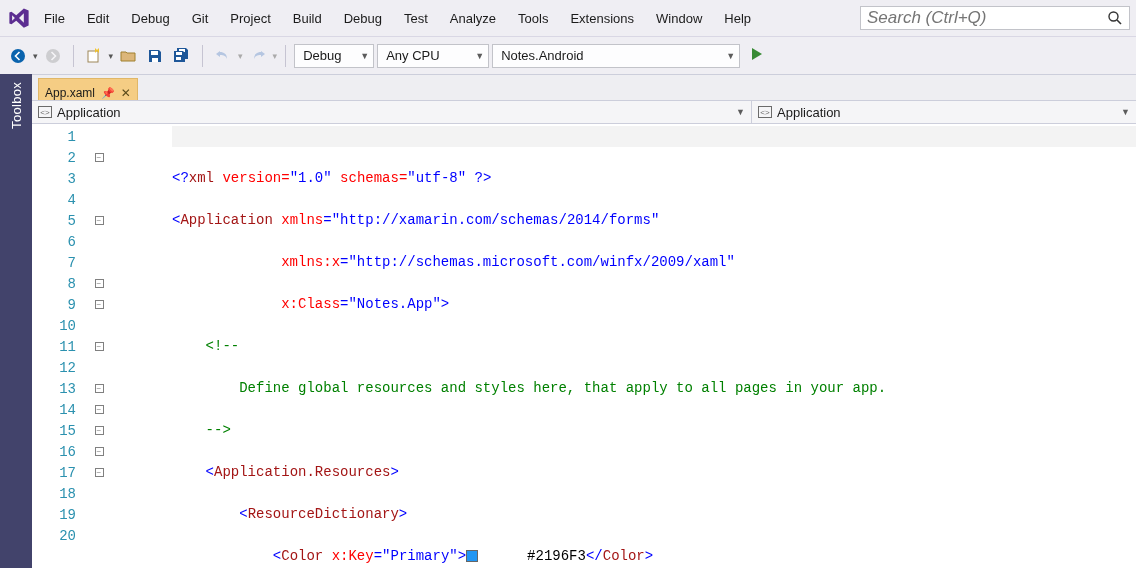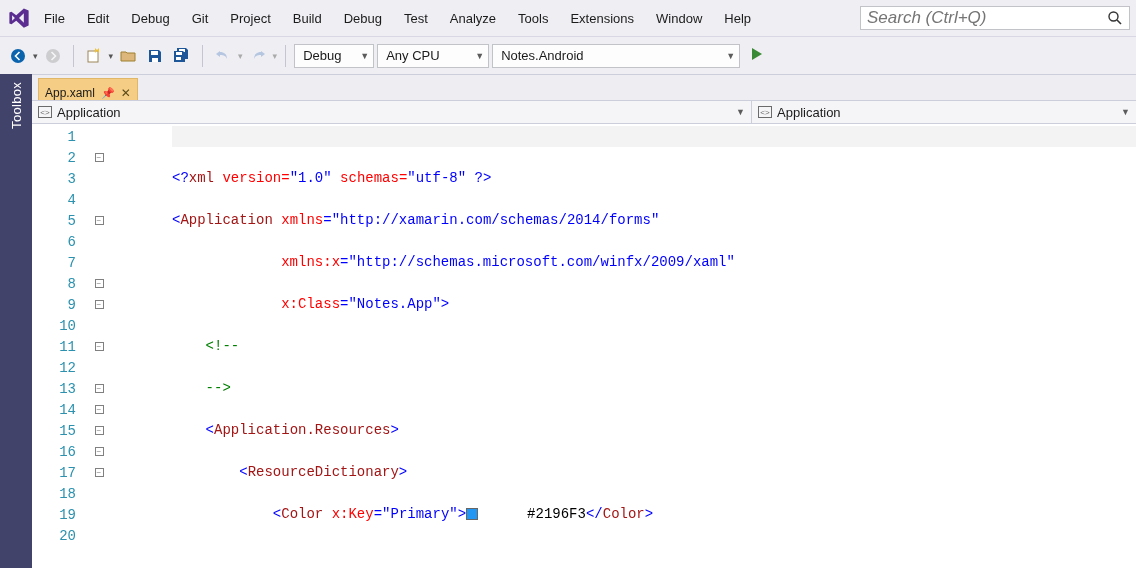--- a/index.html
+++ b/index.html
@@ -433,20 +433,21 @@
             <div class="fold"></div>
           </div>
       </div>
       <div class="code">
         <div class="hl"></div>
 <div class="codeline"><span class="x-delim">&lt;?</span><span class="x-elem">xml</span><span class="x-attr"> version=</span><span class="x-str">"1.0"</span><span class="x-attr"> schemas=</span><span class="x-str">"utf-8"</span><span class="x-delim"> ?&gt;</span></div>
 <div class="codeline"><span class="x-delim">&lt;</span><span class="x-elem">Application</span><span class="x-attr"> xmlns</span><span class="x-delim">=</span><span class="x-str">"http://xamarin.com/schemas/2014/forms"</span></div>
 <div class="codeline"><span>             </span><span class="x-attr">xmlns:x</span><span class="x-delim">=</span><span class="x-str">"http://schemas.microsoft.com/winfx/2009/xaml"</span></div>
 <div class="codeline"><span>             </span><span class="x-attr">x:Class</span><span class="x-delim">=</span><span class="x-str">"Notes.App"</span><span class="x-delim">&gt;</span></div>
 <div class="codeline"><span>    </span><span class="x-comm">&lt;!--</span></div>
+<div class="codeline"><span>        </span><span class="x-comm">Define global resources and styles here, that apply to all pages in your app.</span></div>
 <div class="codeline"><span>    </span><span class="x-comm">--&gt;</span></div>
 <div class="codeline"><span>    </span><span class="x-delim">&lt;</span><span class="x-elem">Application.Resources</span><span class="x-delim">&gt;</span></div>
 <div class="codeline"><span>        </span><span class="x-delim">&lt;</span><span class="x-elem">ResourceDictionary</span><span class="x-delim">&gt;</span></div>
 <div class="codeline"><span>            </span><span class="x-delim">&lt;</span><span class="x-elem">Color</span><span class="x-attr"> x:Key</span><span class="x-delim">=</span><span class="x-str">"Primary"</span><span class="x-delim">&gt;</span><span class="colsw blue"></span><span class="x-text">#2196F3</span><span class="x-delim">&lt;/</span><span class="x-elem">Color</span><span class="x-delim">&gt;</span></div>
 
 
 
 
 
 

